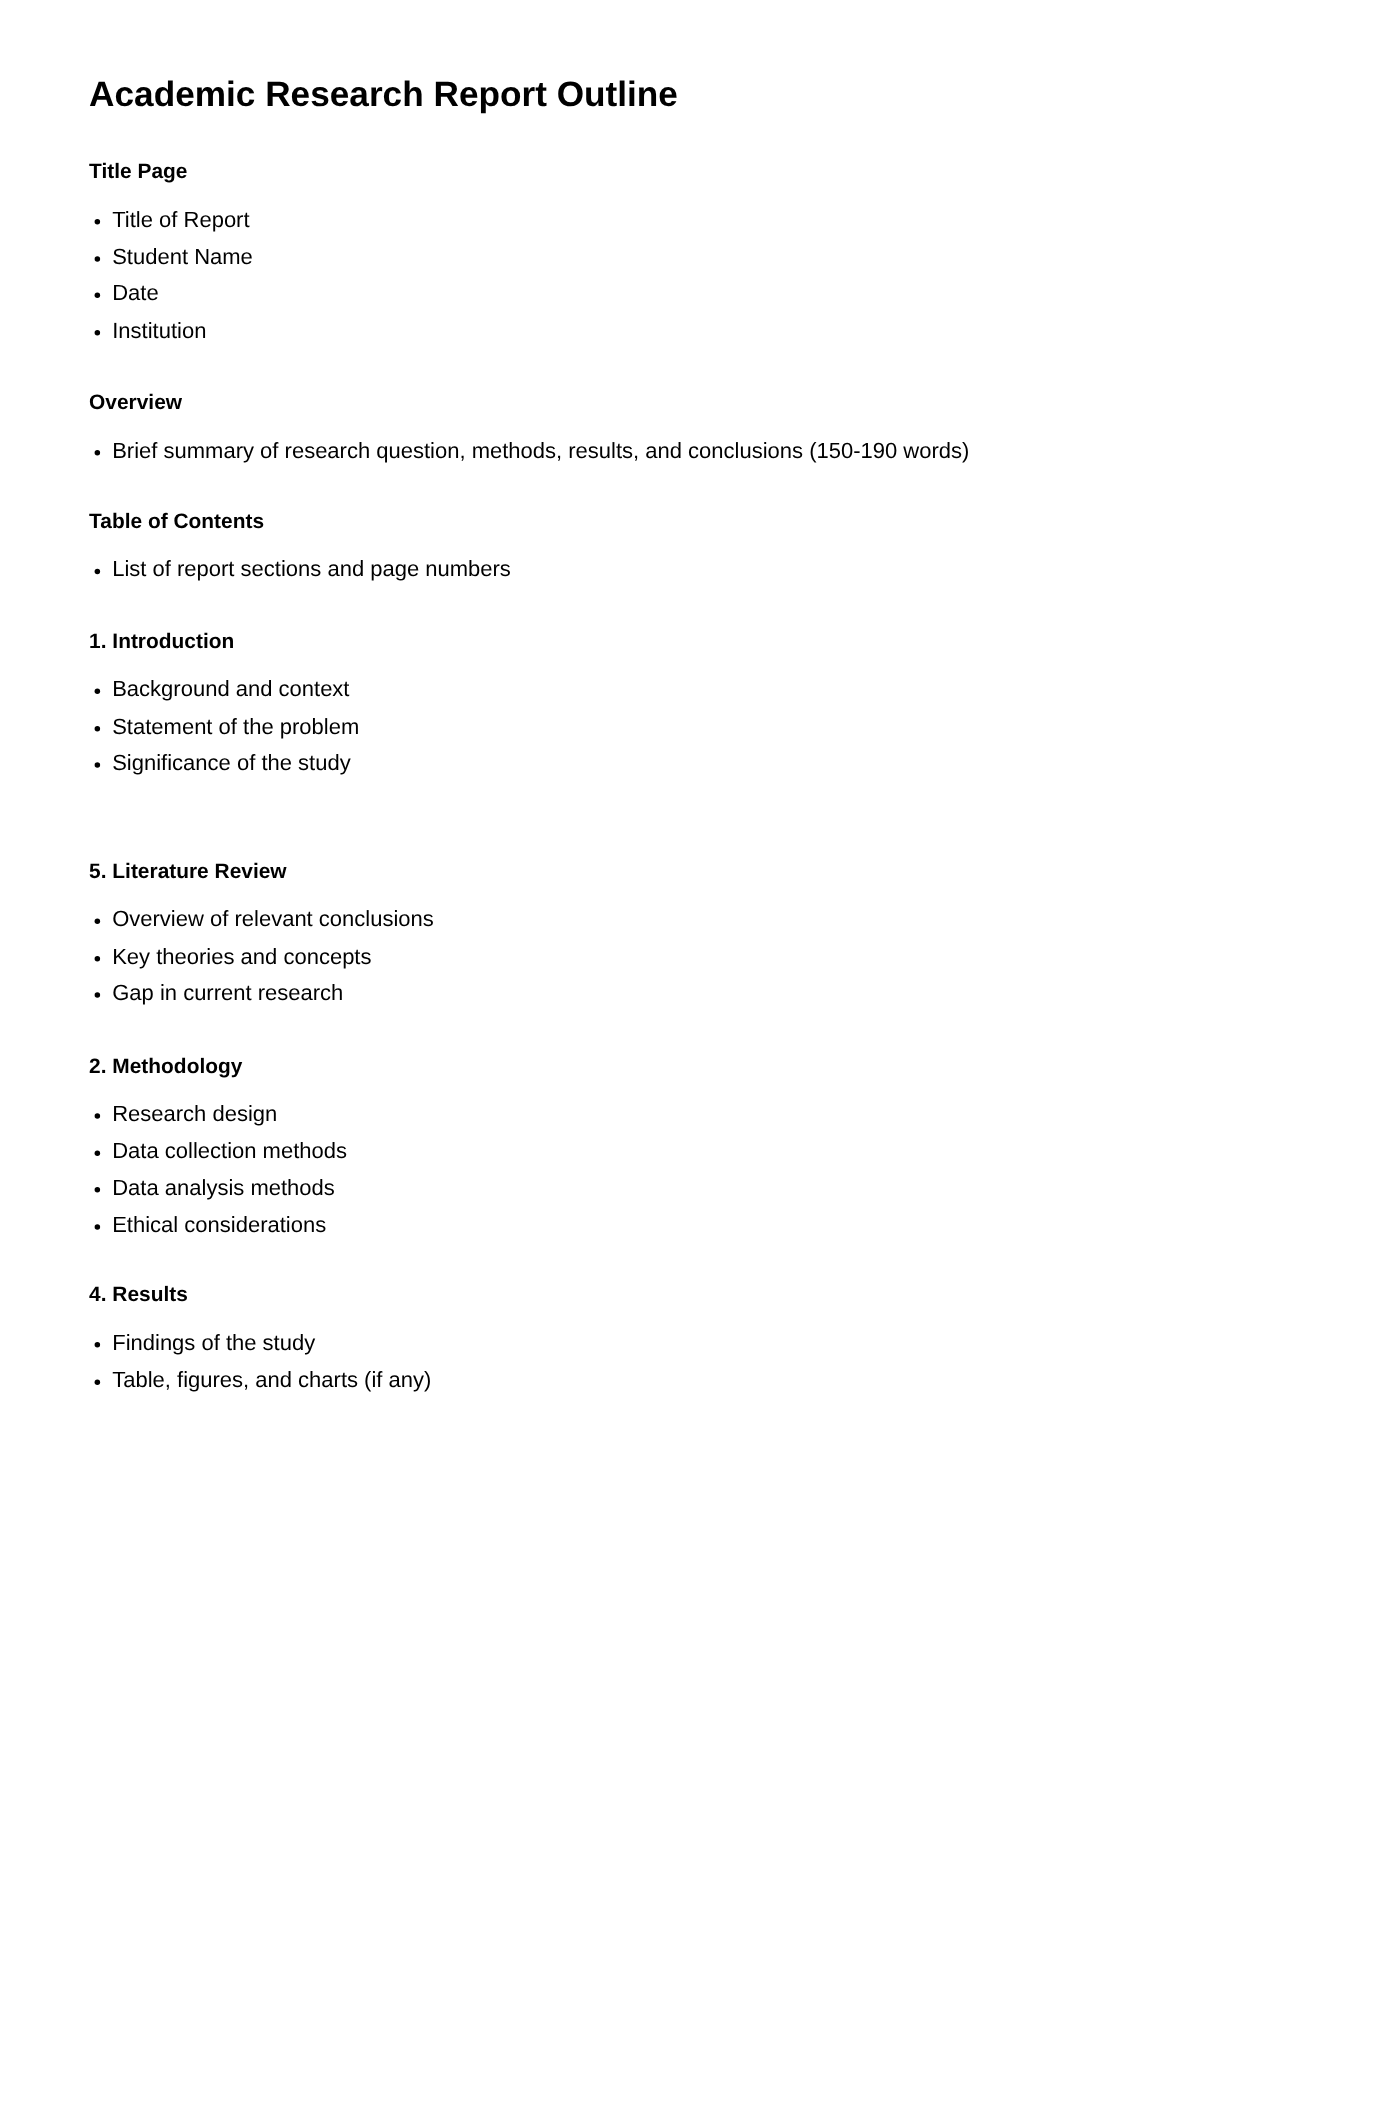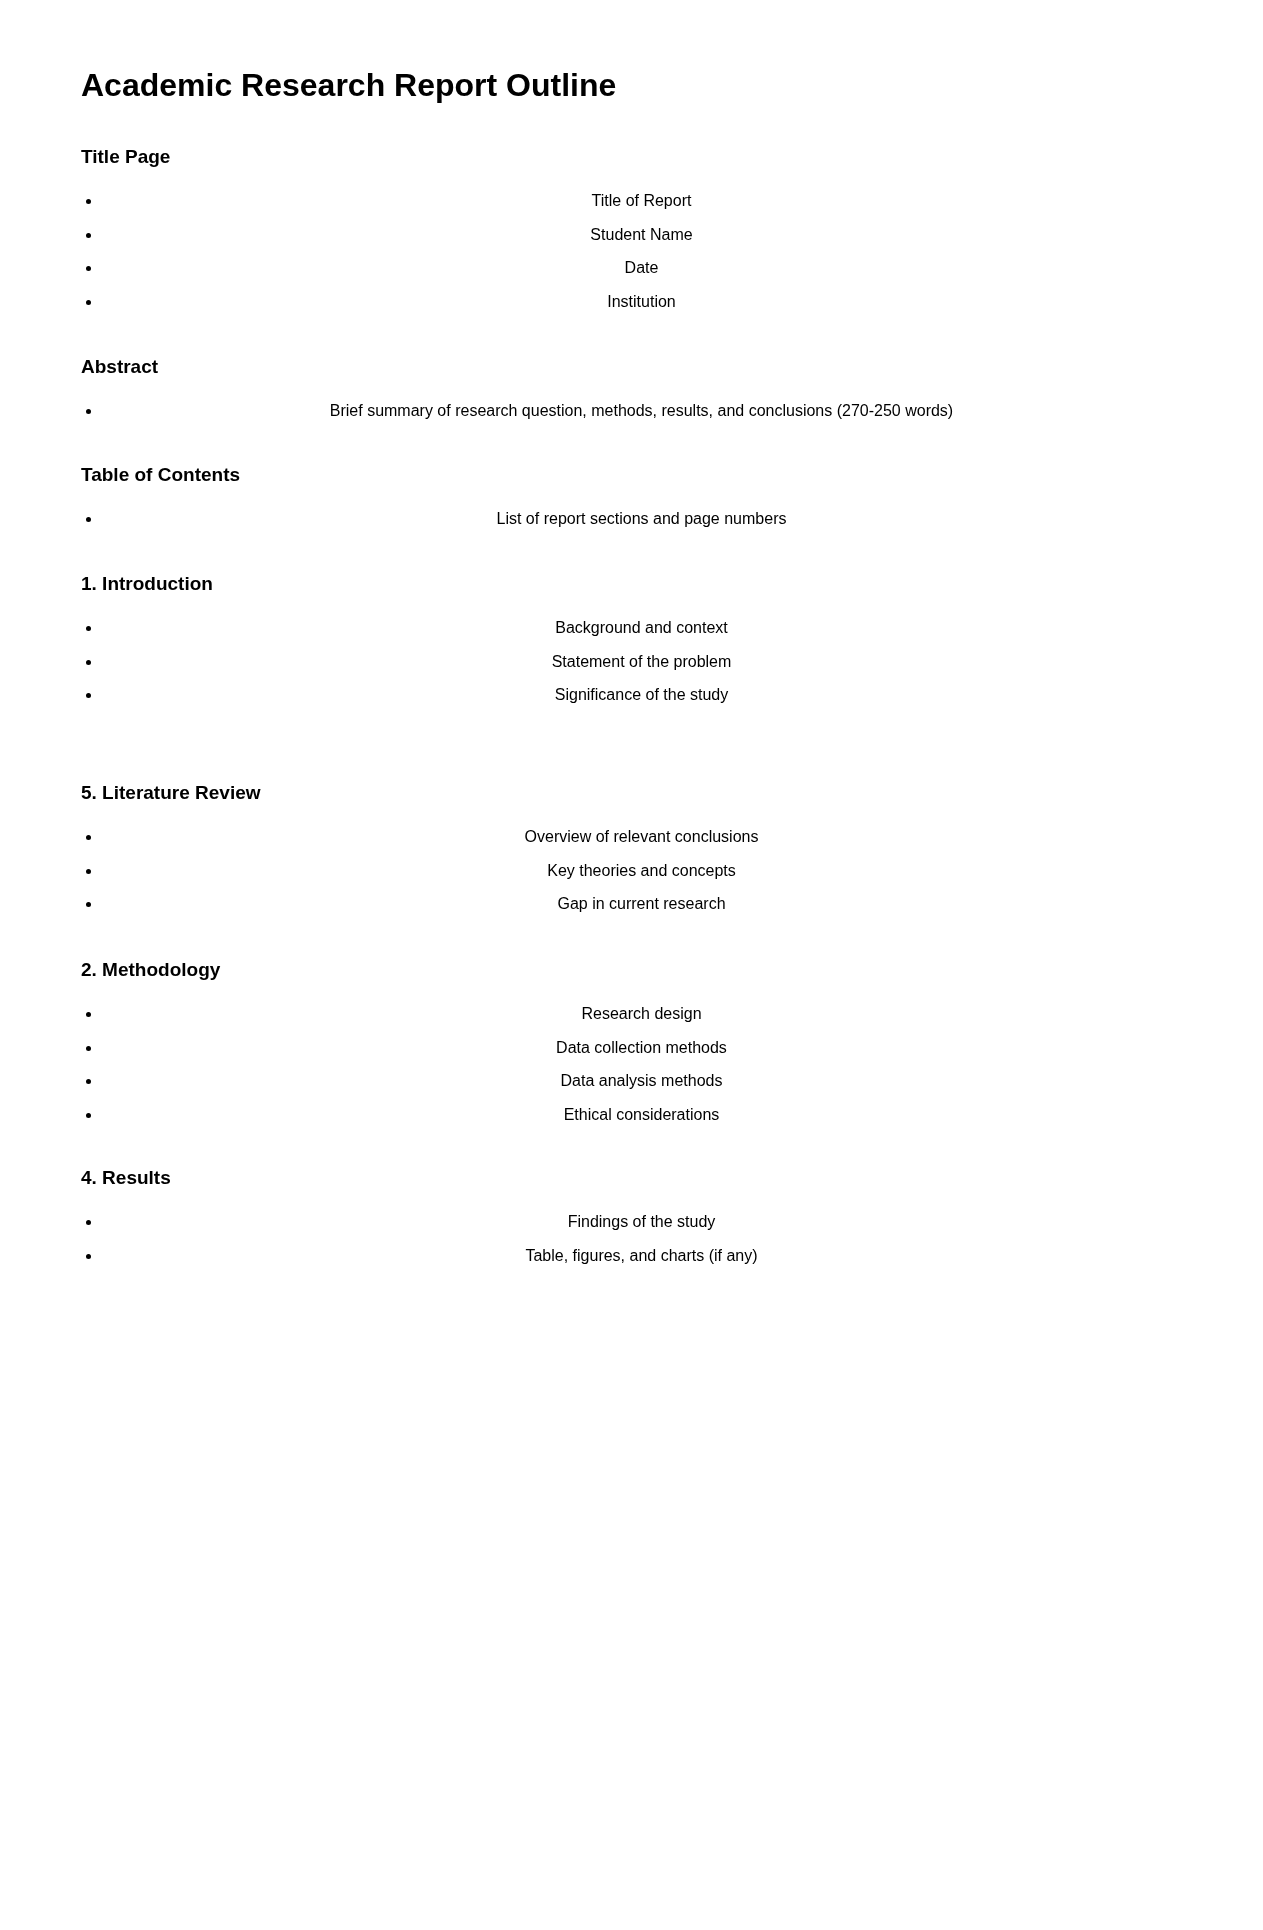--- a/index.html
+++ b/index.html
@@ -44,25 +44,24 @@
       margin: 0;
       white-space: nowrap;
     }
     .section ul {
       list-style: none;
       margin: 20px 0 0 0;
       padding: 0 0 0 21px;
     }
     .section li {
       position: relative;
-      font-size: 16px;
+      font-size: 20px;
       line-height: 25.6px;
       margin: 0 0 8px 0;
       white-space: nowrap;
-      text-align: center;
     }
     .section li .bullet {
       position: absolute;
       left: -16px;
       top: 11px;
       width: 5px;
       height: 5px;
       border-radius: 50%;
       background: #000000;
     }
@@ -77,23 +76,23 @@
     <h3>Title Page</h3>
     <ul>
       <li><span class="bullet"></span><span>Title of Report</span></li>
       <li><span class="bullet"></span><span>Student Name</span></li>
       <li><span class="bullet"></span><span>Date</span></li>
       <li><span class="bullet"></span><span>Institution</span></li>
     </ul>
   </div>
 
   <div class="section" style="top:355px;">
-    <h3>Abstract</h3>
+    <h3>Overview</h3>
     <ul>
-      <li><span class="bullet"></span><span>Brief summary of research question, methods, results, and conclusions (270-250 words)</span></li>
+      <li><span class="bullet"></span><span>Brief summary of research question, methods, results, and conclusions (150-190 words)</span></li>
     </ul>
   </div>
 
   <div class="section" style="top:463px;">
     <h3>Table of Contents</h3>
     <ul>
       <li><span class="bullet"></span><span>List of report sections and page numbers</span></li>
     </ul>
   </div>
 

